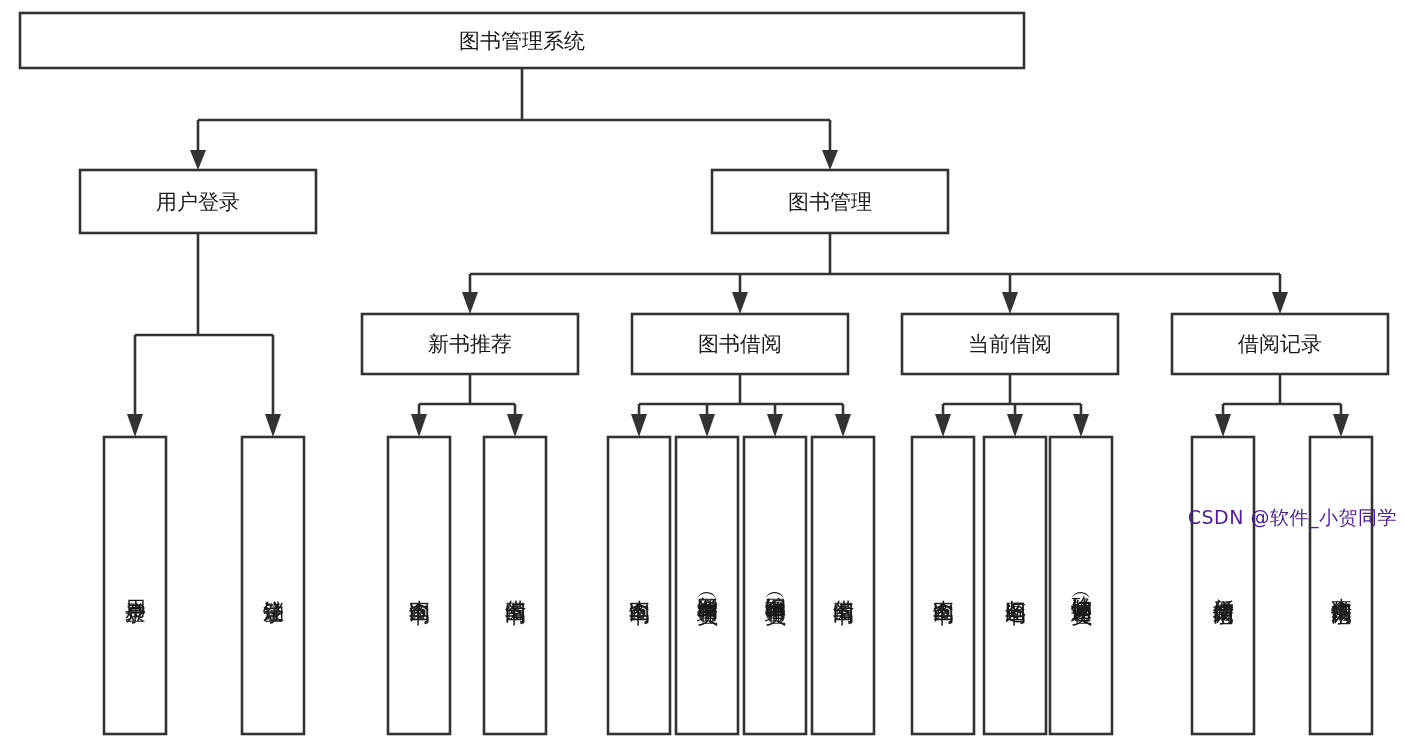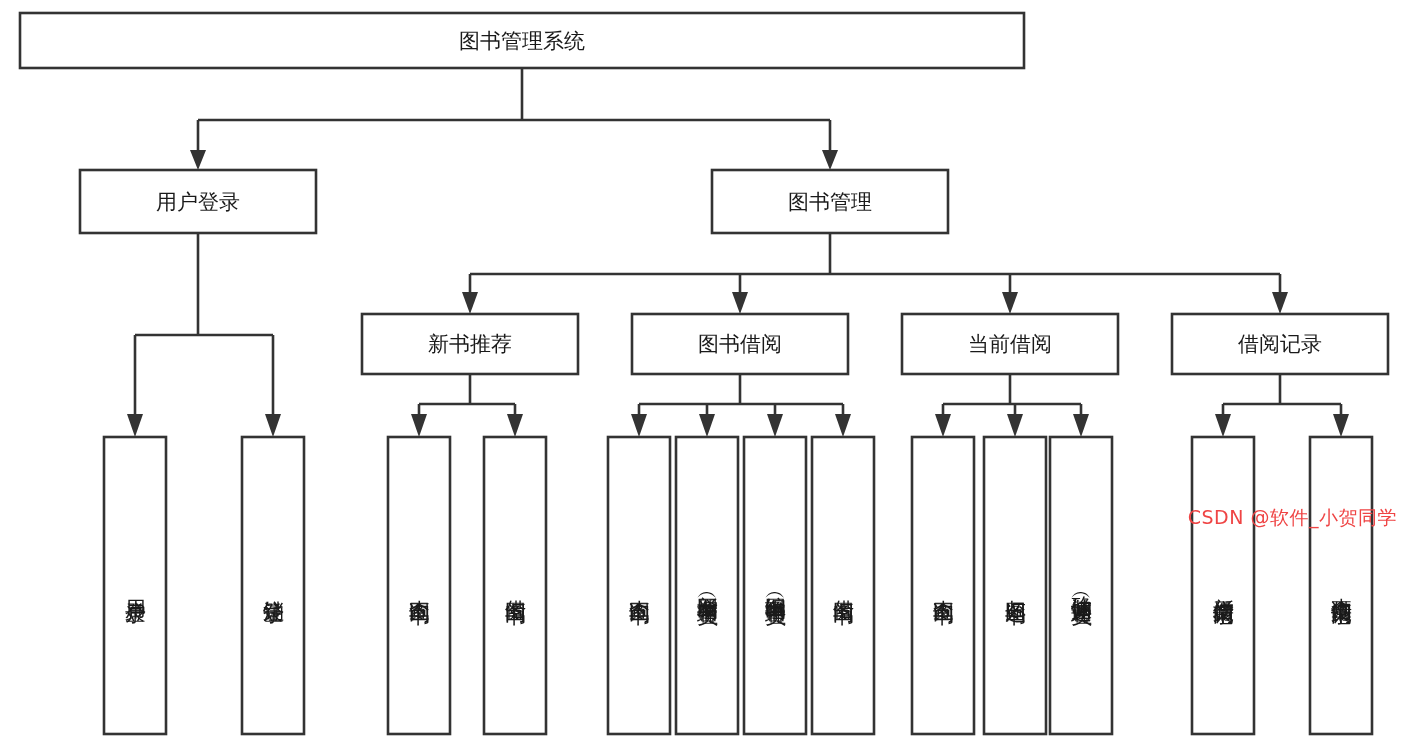--- a/index.html
+++ b/index.html
@@ -64,21 +64,21 @@
     justify-content: center;
     white-space: nowrap;
     pointer-events: none;
   }
   .watermark {
     position: absolute;
     right: 8px;
     bottom: 4px;
     font-family: "DejaVu Sans", "Liberation Sans", sans-serif;
     font-size: 19px;
-    color: #ef4444;
+    color: #4c1d95;
     white-space: nowrap;
     letter-spacing: 0.5px;
   }
 </style>
 </head>
 <body>
 
 <div id="diagram-root">
 
   <svg id="tree-svg" viewBox="0 0 1405 747">

